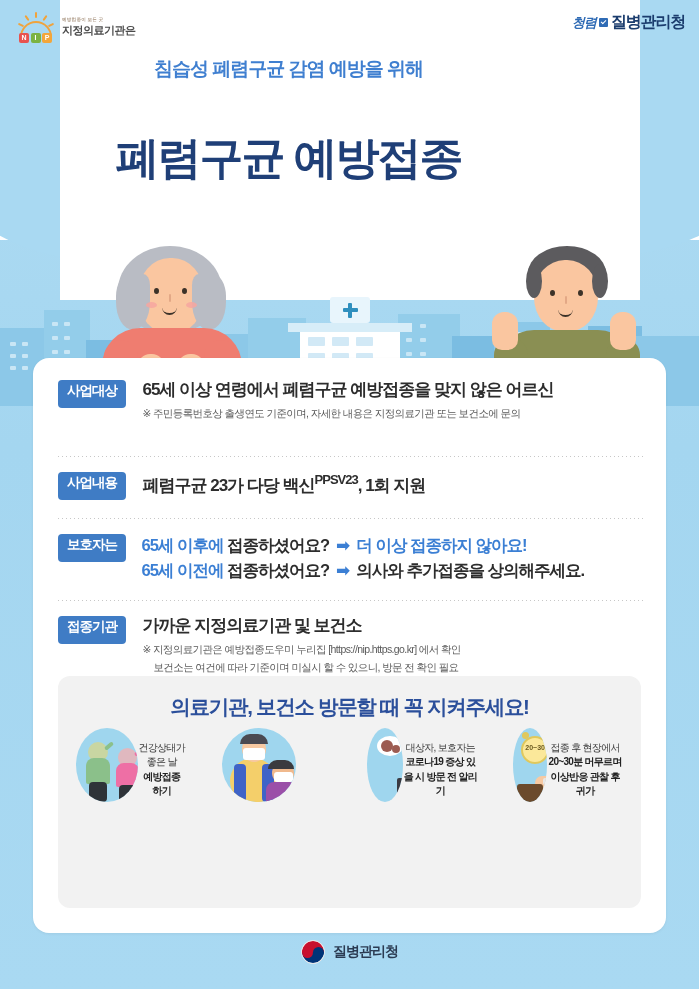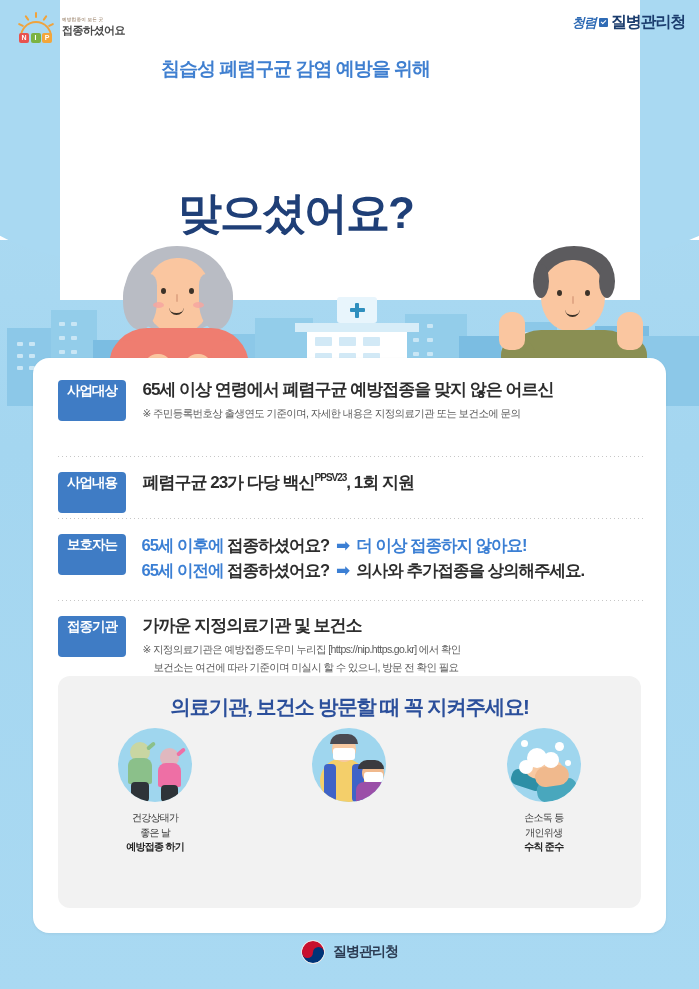--- a/index.html
+++ b/index.html
@@ -40,21 +40,21 @@
   .kdca-logo{position:absolute;right:14px;top:12px;display:flex;align-items:center;gap:2px;}
   .kdca-ce{font-size:13px;font-weight:bold;color:#2f6bb5;font-style:italic;
     font-family:"DejaVu Sans",sans-serif;letter-spacing:-1px;}
   .kdca-tick{display:inline-block;width:9px;height:9px;background:#2f6bb5;border-radius:1px;
     margin:0 1px;position:relative;}
   .kdca-tick::after{content:"";position:absolute;left:2px;top:2px;width:4px;height:2px;
     border-left:1.4px solid #fff;border-bottom:1.4px solid #fff;transform:rotate(-45deg);}
   .kdca-name{font-size:16px;font-weight:bold;color:#1b3d6e;letter-spacing:-1.2px;}
 
   
-  .hero{position:absolute;left:7px;top:46px;width:577px;height:310px;z-index:30;}
+  .hero{position:absolute;left:0;top:46px;width:577px;height:310px;z-index:30;}
   .hero-sub{position:absolute;width:100%;text-align:center;top:10px;
     font-size:19px;font-weight:bold;color:#3f7fd0;letter-spacing:-1px;}
   .hero-l1{position:absolute;width:100%;text-align:center;top:36px;
     font-size:47px;font-weight:bold;color:#1f3f77;letter-spacing:-2px;line-height:1;}
   .hero-l2{position:absolute;width:100%;text-align:center;top:90px;
     font-size:44px;font-weight:bold;color:#1f3f77;letter-spacing:-2px;line-height:1;}
   .hero-l3{position:absolute;width:100%;text-align:center;top:145px;
     font-size:44px;font-weight:bold;color:#1f3f77;letter-spacing:-2px;line-height:1;}
 
   
@@ -88,41 +88,41 @@
   .g-smile{position:absolute;width:15px;height:7px;border-bottom:2px solid #3c3228;
     border-radius:0 0 14px 14px;}
   .g-nose{position:absolute;width:2px;height:8px;background:#e3a886;border-radius:2px;}
 
   
   .card{position:absolute;left:33px;top:358px;width:633px;height:575px;background:#fff;
     border-radius:16px;z-index:35;box-shadow:0 1px 3px rgba(0,0,0,.06);}
 
   .row{position:absolute;left:25px;width:585px;}
   .badge{display:inline-block;background:#3f7cc5;color:#fff;font-size:13.5px;font-weight:bold;
-    letter-spacing:-1px;padding:4px 9px 23px;border-radius:4px;vertical-align:top;
+    letter-spacing:-1px;padding:4px 9px 10px;border-radius:4px;vertical-align:top;
     line-height:1;white-space:nowrap;}
   .rowtxt{display:inline-block;margin-left:12px;vertical-align:top;}
   .rowmain{font-size:17px;font-weight:bold;color:#2d2d2d;letter-spacing:-1px;line-height:1.2;}
   .note{font-size:10.5px;color:#5a5a5a;letter-spacing:-.6px;line-height:1.45;margin-top:6px;}
-  .sup{font-size:10px;vertical-align:super;font-weight:bold;}
+  .sup{font-size:13px;vertical-align:super;font-weight:bold;}
   .dots{position:absolute;left:25px;width:585px;height:1px;
     background-image:linear-gradient(90deg,#c7c7c7 1px,transparent 1px);
     background-size:4px 1px;}
   .crit-line{font-size:16.5px;font-weight:bold;color:#2d2d2d;letter-spacing:-1px;
     line-height:1.45;white-space:nowrap;}
   .blu{color:#3b7fd4;}
   .arrow{display:inline-block;color:#3b7fd4;font-size:17px;font-weight:bold;margin:0 7px;}
 
   
   .gpanel{position:absolute;left:25px;top:318px;width:583px;height:232px;background:#f2f2f2;
     border-radius:12px;}
   .gtitle{position:absolute;width:100%;text-align:center;top:17px;font-size:20.5px;
     font-weight:bold;color:#2b4f9b;letter-spacing:-1.3px;}
   .tips{position:absolute;left:0;top:52px;width:583px;display:flex;justify-content:space-around;}
-  .tip{width:110px;display:flex;flex-direction:column;align-items:center;}
+  .tip{width:110px;display:flex;flex-direction:row;align-items:center;}
   .tipimg{width:74px;height:74px;border-radius:50%;background:#9fd6ee;position:relative;
     overflow:hidden;}
   .tipcap{margin-top:9px;text-align:center;font-size:10px;color:#3a3a3a;letter-spacing:-.7px;
     line-height:1.45;}
   .tipcap b{font-weight:bold;color:#222;}
 
   
   .sh{position:absolute;}
   .circ{border-radius:50%;}
   .rr{border-radius:4px;}
@@ -164,21 +164,21 @@
         <div class="ray" style="left:4px;top:11px;transform:rotate(-65deg);"></div>
         <div class="ray" style="left:34px;top:11px;transform:rotate(65deg);"></div>
         <div class="nip-blocks">
           <span class="nb1">N</span>
           <span class="nb2">I</span>
           <span class="nb3">P</span>
         </div>
       </div>
       <div class="nip-txt">
         <div class="nip-small">예방접종이 모든 곳</div>
-        <div class="nip-main">접종하셨어요</div>
+        <div class="nip-main">지정의료기관은</div>
       </div>
     </div>
 
     <div class="kdca-logo">
       <span class="kdca-ce">청렴</span>
       <span class="kdca-tick"></span>
       <span class="kdca-name">질병관리청</span>
     </div>
   </div>
 
@@ -269,21 +269,21 @@
         <div class="g-smile" style="left:80px;top:62px;"></div>
         <div class="g-body" style="left:18px;top:84px;width:140px;height:76px;background:#8a8f53;"></div>
         <div class="g-arm" style="left:16px;top:92px;width:34px;height:68px;background:#8a8f53;"></div>
         <div class="g-arm" style="left:128px;top:92px;width:34px;height:68px;background:#8a8f53;"></div>
         <div class="g-hand" style="left:14px;top:66px;width:26px;height:38px;"></div>
         <div class="g-hand" style="left:132px;top:66px;width:26px;height:38px;"></div>
       </div>
     </div>
 
     <div class="hero-sub">침습성 폐렴구균 감염 예방을 위해</div>
-    <div class="hero-l3">맞으셨어요?</div>
+    <div class="hero-l2">폐렴구균 예방접종</div>
   </div>
 
   <div class="card">
 
     <div class="row" style="top:22px;">
       <span class="badge">사업대상</span>
       <span class="rowtxt">
         <div class="rowmain">65세 이상 연령에서 폐렴구균 예방접종을 맞지 않은 어르신</div>
         <div class="note">※ 주민등록번호상 출생연도 기준이며, 자세한 내용은 지정의료기관 또는 보건소에 문의</div>
       </span>
@@ -347,41 +347,58 @@
             <div class="sh rr" style="left:21px;top:20px;width:22px;height:12px;background:#fff;border-radius:3px;"></div>
             <div class="sh rr" style="left:12px;top:36px;width:12px;height:38px;background:#3f63c7;border-radius:4px;"></div>
             <div class="sh rr" style="left:40px;top:36px;width:12px;height:38px;background:#3f63c7;border-radius:4px;"></div>
             <div class="sh circ" style="left:50px;top:34px;width:22px;height:22px;background:#f0b98d;"></div>
             <div class="sh rr" style="left:46px;top:32px;width:26px;height:9px;background:#3a3a3f;border-radius:9px 9px 0 0;"></div>
             <div class="sh rr" style="left:52px;top:44px;width:19px;height:10px;background:#fff;border-radius:3px;"></div>
             <div class="sh rr" style="left:44px;top:54px;width:32px;height:22px;background:#9b4fa8;border-radius:8px 8px 0 0;"></div>
           </div>
         </div>
 
+
         <div class="tip">
           <div class="tipimg">
-            <div class="sh rr" style="left:4px;top:44px;width:32px;height:16px;background:#2d8fa6;transform:rotate(18deg);border-radius:6px;"></div>
-            <div class="sh rr" style="left:30px;top:52px;width:40px;height:20px;background:#49a7bd;transform:rotate(-10deg);border-radius:8px;"></div>
-            <div class="sh rr" style="left:18px;top:30px;width:38px;height:22px;background:#f7c9a2;border-radius:10px;transform:rotate(12deg);"></div>
-            <div class="sh rr" style="left:28px;top:38px;width:34px;height:20px;background:#f0b98d;border-radius:10px;transform:rotate(-8deg);"></div>
-            <div class="sh circ" style="left:20px;top:20px;width:20px;height:20px;background:#fff;"></div>
-            <div class="sh circ" style="left:36px;top:24px;width:16px;height:16px;background:#fff;"></div>
-            <div class="sh circ" style="left:12px;top:32px;width:14px;height:14px;background:#fff;"></div>
-            <div class="sh circ" style="left:48px;top:14px;width:9px;height:9px;background:#fff;"></div>
-            <div class="sh circ" style="left:14px;top:12px;width:7px;height:7px;background:#fff;"></div>
-            <div class="sh circ" style="left:58px;top:32px;width:6px;height:6px;background:#fff;"></div>
+            <div class="sh circ" style="left:10px;top:8px;width:26px;height:20px;background:#fff;"></div>
+            <div class="sh circ" style="left:14px;top:12px;width:12px;height:12px;background:#9c5c52;"></div>
+            <div class="sh circ" style="left:25px;top:17px;width:8px;height:8px;background:#9c5c52;"></div>
+            <div class="sh circ" style="left:40px;top:16px;width:26px;height:26px;background:#6d4433;"></div>
+            <div class="sh circ" style="left:44px;top:22px;width:19px;height:21px;background:#f7c9a2;"></div>
+            <div class="sh rr" style="left:38px;top:44px;width:30px;height:30px;background:#f2eda0;border-radius:8px 8px 0 0;"></div>
+            <div class="sh rr" style="left:30px;top:50px;width:13px;height:20px;background:#3a3a42;border-radius:2px;"></div>
+            <div class="sh rr" style="left:42px;top:40px;width:9px;height:6px;background:#f0b98d;border-radius:3px;"></div>
           </div>
           <div class="tipcap">
-            <div>손소독 등</div>
-            <div>개인위생</div>
-            <b>수칙 준수</b>
+            <div>대상자, 보호자는</div>
+            <b>코로나19 증상 있을 시</b>
+            <b>방문 전 알리기</b>
           </div>
         </div>
 
-
+        <div class="tip">
+          <div class="tipimg">
+            <div class="sh circ" style="left:8px;top:8px;width:28px;height:28px;background:#fbe89a;border:2px solid #e0c85c;box-sizing:border-box;"></div>
+            <div class="sh rr" style="left:9px;top:4px;width:7px;height:7px;background:#e0c85c;"></div>
+            <div class="sh rr" style="left:29px;top:4px;width:7px;height:7px;background:#e0c85c;"></div>
+            <div class="sh" style="left:8px;top:16px;width:28px;text-align:center;font-size:7px;font-weight:bold;color:#6b5a20;font-family:'Liberation Sans',sans-serif;">20~30</div>
+            <div class="sh circ" style="left:42px;top:8px;width:24px;height:16px;background:#b8bbc2;"></div>
+            <div class="sh circ" style="left:45px;top:14px;width:20px;height:22px;background:#f7c9a2;"></div>
+            <div class="sh rr" style="left:34px;top:34px;width:38px;height:40px;background:#9b7233;border-radius:12px 12px 0 0;"></div>
+            <div class="sh rr" style="left:22px;top:48px;width:26px;height:14px;background:#f7c9a2;border-radius:8px;"></div>
+            <div class="sh rr" style="left:30px;top:50px;width:9px;height:7px;background:#e8e8e8;border-radius:2px;"></div>
+            <div class="sh rr" style="left:4px;top:56px;width:26px;height:20px;background:#6b4a2c;border-radius:3px;"></div>
+          </div>
+          <div class="tipcap">
+            <div>접종 후 현장에서</div>
+            <b>20~30분 머무르며</b>
+            <b>이상반응 관찰 후 귀가</b>
+          </div>
+        </div>
 
       </div>
     </div>
   </div>
 
   <div class="footer">
     <div class="taeguk">
       <div class="red"></div>
         <div class="blue"></div>
         <div class="d1"></div>

